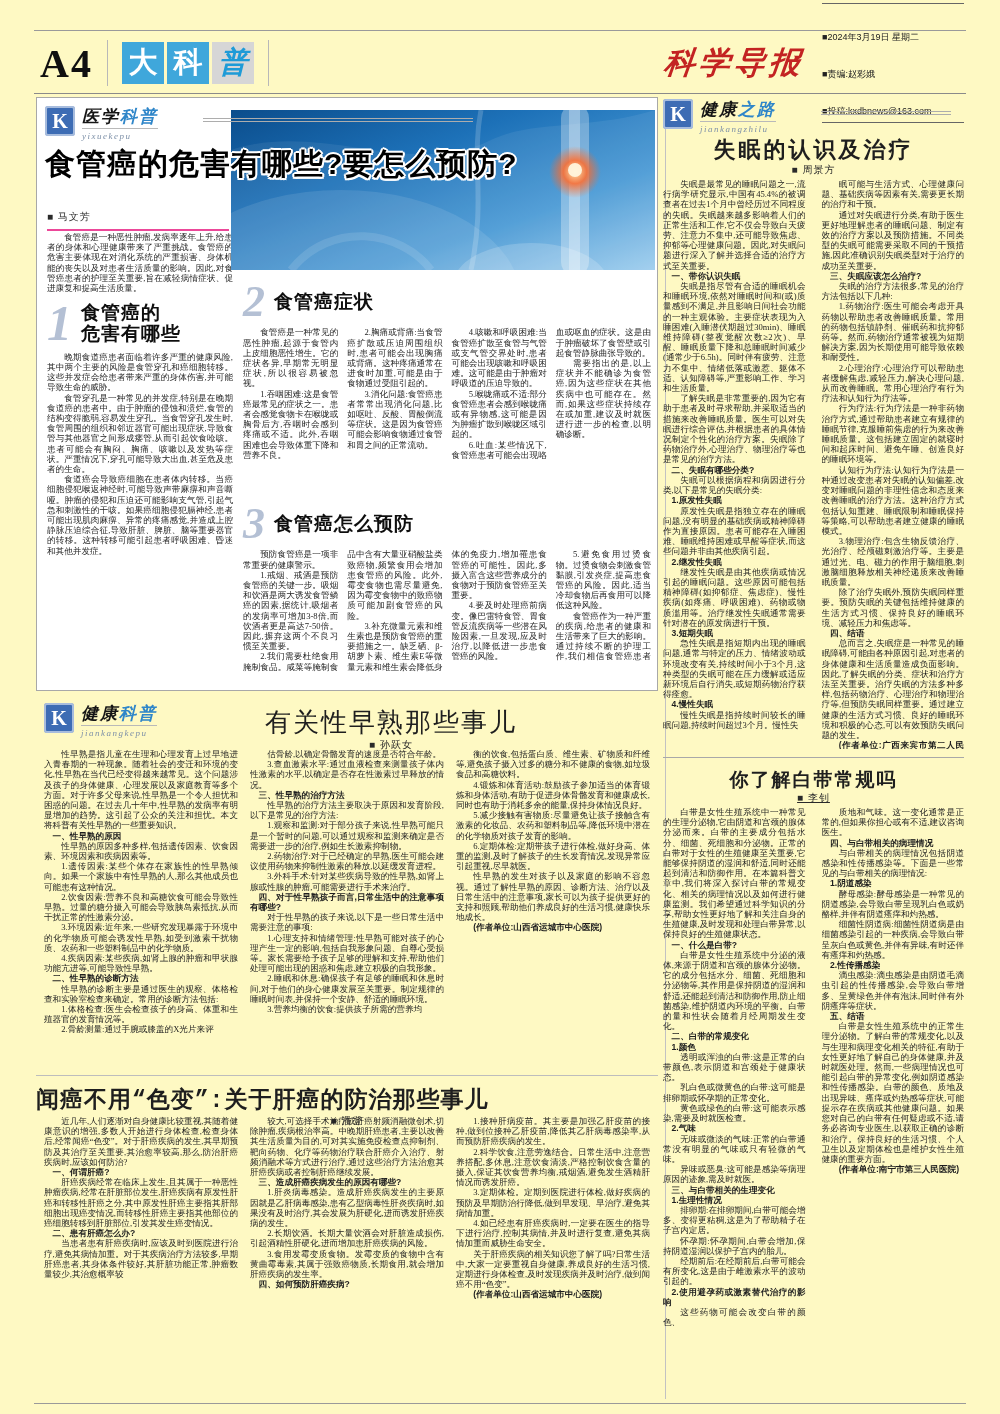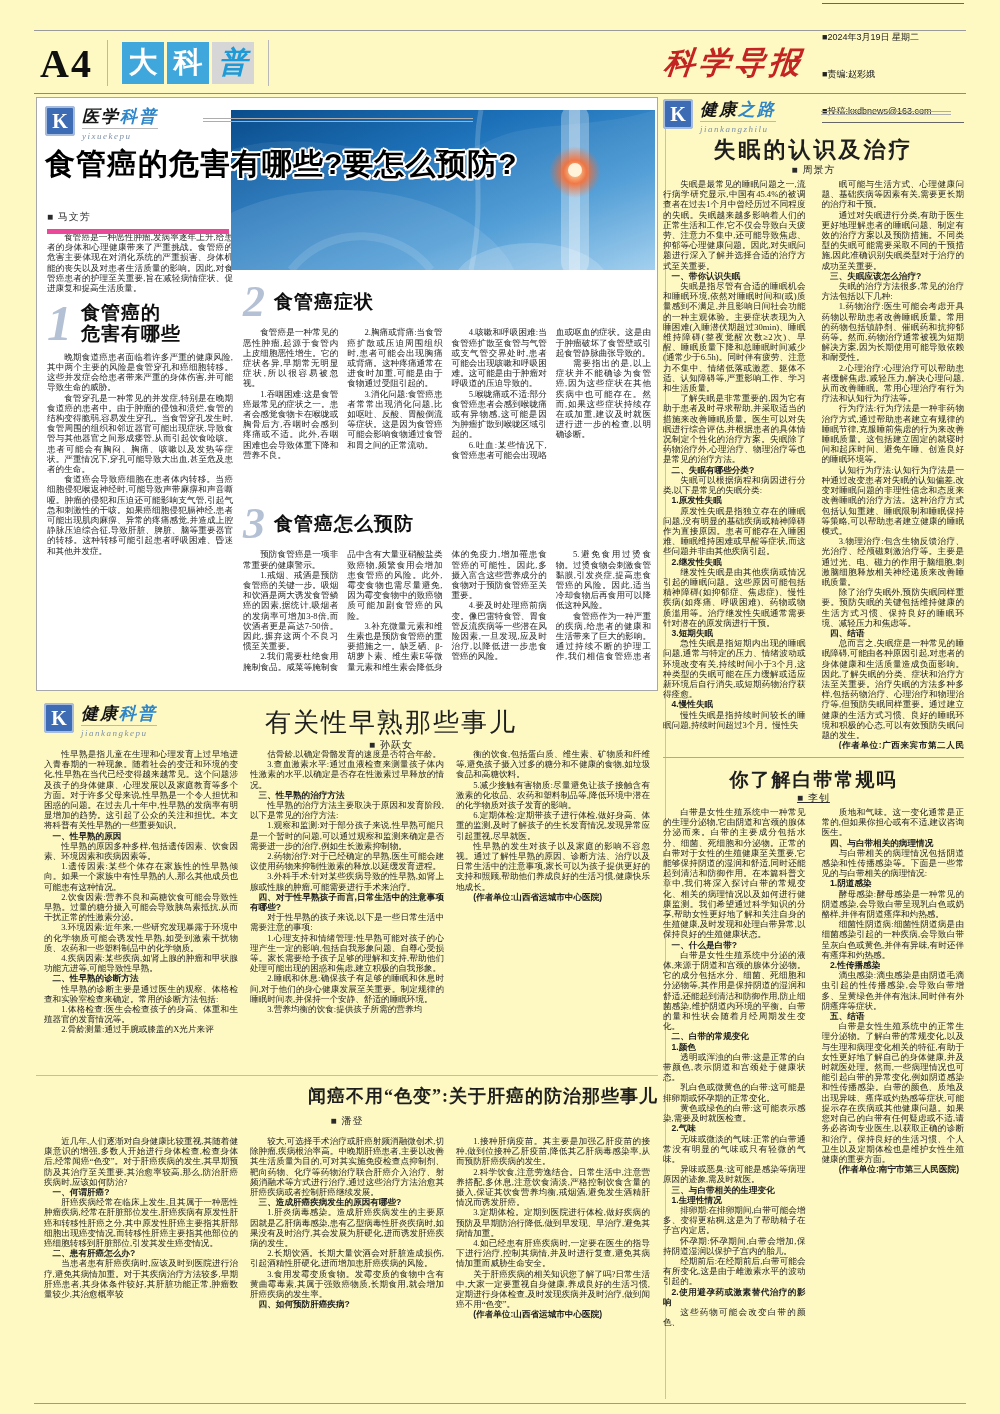--- a/index.html
+++ b/index.html
@@ -43,21 +43,21 @@
   .txt p.end{font-weight:bold;font-family:"Liberation Sans","DejaVu Sans",sans-serif;}
   .byline{font-family:"Liberation Sans","DejaVu Sans",sans-serif;font-size:10px;color:#2a2a2a;letter-spacing:1px;}
 
   
   .art1{position:absolute;left:0;top:0;width:622px;height:594px;border:1px solid #a8a8a8;background:#fff;}
   .art1 .badge{position:absolute;left:8px;top:8px;}
   .art1 .badge .tail{width:270px;}
   .hero{position:absolute;left:194px;top:12px;width:424px;height:160px;overflow:hidden;z-index:1;}
   .headline1{position:absolute;left:8px;top:46px;width:606px;z-index:3;font-family:"Liberation Sans","DejaVu Sans",sans-serif;font-weight:bold;font-size:30px;letter-spacing:1px;color:#000;
     text-shadow:-2px 0 0 #fff,2px 0 0 #fff,0 -2px 0 #fff,0 2px 0 #fff,-1.5px -1.5px 0 #fff,1.5px -1.5px 0 #fff,-1.5px 1.5px 0 #fff,1.5px 1.5px 0 #fff;}
-  .byline1{position:absolute;left:10px;top:112px;width:182px;border-bottom:5px solid #ec4899;padding-bottom:5px;z-index:3;}
+  .byline1{position:absolute;left:10px;top:112px;width:182px;border-bottom:2px solid #ec4899;padding-bottom:5px;z-index:3;}
   .art1 .col1{position:absolute;left:10px;top:134px;width:186px;height:450px;overflow:hidden;}
   .sechead{display:flex;align-items:center;gap:9px;margin:9px 0 7px;}
   .secnum{font-style:italic;font-weight:bold;font-size:44px;color:#b4c0d4;line-height:.85;font-family:"Liberation Serif",serif;}
   .secnum.big{font-size:50px;}
   .sectitle{font-family:"Liberation Sans","DejaVu Sans",sans-serif;font-weight:bold;font-size:19px;line-height:1.12;color:#0e0e0e;letter-spacing:1px;}
   .band{position:absolute;left:206px;width:408px;}
   .band2{top:176px;height:220px;}
   .band3{top:398px;height:188px;}
   .band .cols{column-count:4;column-gap:9px;overflow:hidden;}
   .band2 .cols{height:164px;}
@@ -65,23 +65,23 @@
 
   
   .art2{position:absolute;left:0;top:594px;width:622px;height:384px;}
   .art2 .badge{position:absolute;left:8px;top:12px;}
   .title2{position:absolute;left:140px;width:430px;top:14px;text-align:center;font-family:"Liberation Sans","DejaVu Sans",sans-serif;font-weight:normal;font-size:26px;letter-spacing:2px;}
   .byline2{position:absolute;left:140px;width:430px;top:47px;text-align:center;}
   .cols3{position:absolute;left:8px;right:8px;top:58px;bottom:4px;display:flex;gap:12px;}
   .cols3 .c{flex:1;overflow:hidden;}
 
   .art3{position:absolute;left:0;top:978px;width:622px;height:326px;border-top:1px solid #bdbdbd;}
-  .title3{position:absolute;left:0;right:0;top:8px;text-align:right;font-family:Liberation Serif, serif;font-weight:bold;font-size:18px;letter-spacing:1px;}
+  .title3{position:absolute;left:0;right:0;top:8px;text-align:left;font-family:Liberation Mono, monospace;font-weight:bold;font-size:23px;letter-spacing:1px;}
   .byline3{position:absolute;left:0;right:0;top:38px;text-align:center;}
-  .art3 .cols3{top:60px;}
+  .art3 .cols3{top:40px;}
 
   
   .art4 .badge{position:absolute;left:0;top:2px;}
   .art4 .badge .tail{width:130px;}
   .title4{position:absolute;left:0;right:0;top:38px;text-align:center;font-family:"Liberation Sans","DejaVu Sans",sans-serif;font-weight:bold;font-size:22px;letter-spacing:3px;}
   .byline4{position:absolute;left:0;right:0;top:66px;text-align:center;}
   .cols2{position:absolute;left:0;right:0;display:flex;gap:16px;}
   .cols2 .c{flex:1;overflow:hidden;}
   .cols2a{top:82px;height:570px;}
   .divider{position:absolute;left:0;right:0;top:660px;border-top:1px solid #a8a8a8;}
@@ -242,20 +242,21 @@
             <p>2.药物治疗:对于已经确定的早熟,医生可能会建议使用药物来抑制性激素的释放,以延缓发育进程。</p>
             <p>3.外科手术:针对某些疾病导致的性早熟,如肾上腺或性腺的肿瘤,可能需要进行手术来治疗。</p>
             <p class="sub">四、对于性早熟孩子而言,日常生活中的注意事项有哪些?</p>
             <p>对于性早熟的孩子来说,以下是一些日常生活中需要注意的事项:</p>
             <p>1.心理支持和情绪管理:性早熟可能对孩子的心理产生一定的影响,包括自我形象问题、自尊心受损等。家长需要给予孩子足够的理解和支持,帮助他们处理可能出现的困惑和焦虑,建立积极的自我形象。</p>
             <p>2.睡眠和休息:确保孩子有足够的睡眠和休息时间,对于他们的身心健康发展至关重要。制定规律的睡眠时间表,并保持一个安静、舒适的睡眠环境。</p>
             <p>3.营养均衡的饮食:提供孩子所需的营养均</p>
           </div>
         <div class="c txt">
             <p>衡的饮食,包括蛋白质、维生素、矿物质和纤维等,避免孩子摄入过多的糖分和不健康的食物,如垃圾食品和高糖饮料。</p>
+            <p>4.锻炼和体育活动:鼓励孩子参加适当的体育锻炼和身体活动,有助于促进身体骨骼发育和健康成长,同时也有助于消耗多余的能量,保持身体情况良好。</p>
             <p>5.减少接触有害物质:尽量避免让孩子接触含有激素的化妆品、农药和塑料制品等,降低环境中潜在的化学物质对孩子发育的影响。</p>
             <p>6.定期体检:定期带孩子进行体检,做好身高、体重的监测,及时了解孩子的生长发育情况,发现异常应引起重视,尽早就医。</p>
             <p>性早熟的发生对孩子以及家庭的影响不容忽视。通过了解性早熟的原因、诊断方法、治疗以及日常生活中的注意事项,家长可以为孩子提供更好的支持和照顾,帮助他们养成良好的生活习惯,健康快乐地成长。</p>
             <p class="end">(作者单位:山西省运城市中心医院)</p>
           </div>
       </div>
     </section>
 
     <section class="art3">
       <h2 class="title3">闻癌不用“色变”:关于肝癌的防治那些事儿</h2>

